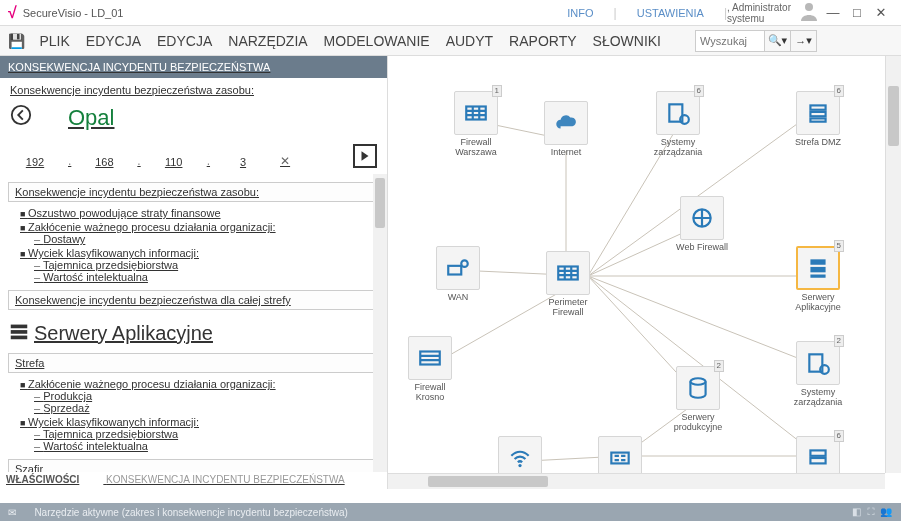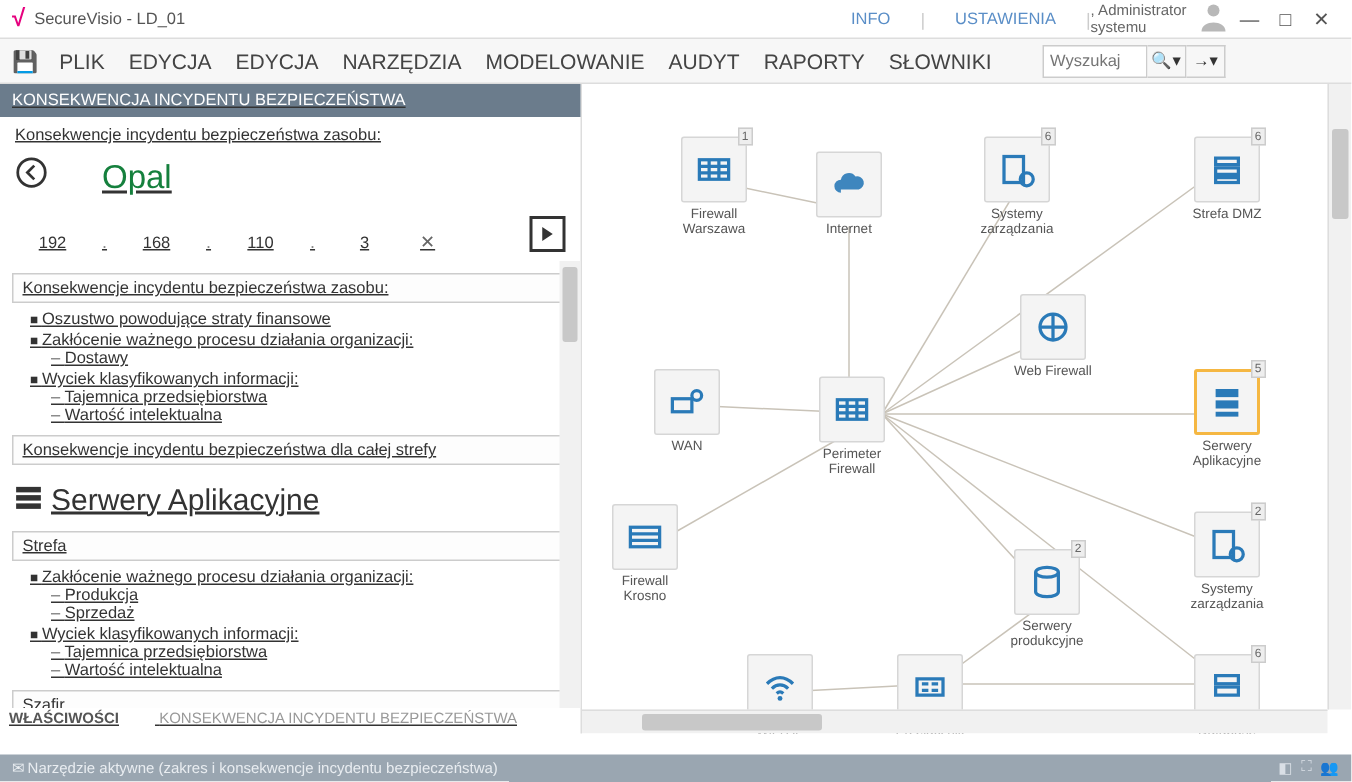--- a/index.html
+++ b/index.html
@@ -441,19 +441,19 @@
         <div class="thumb"></div>
       </div>
     <div class="hscroll">
         <div class="thumb"></div>
       </div>
   </div>
 </div>
 
 <div class="statusbar">
   <span>✉</span>
-  <span style="margin-left:2px">Narzędzie aktywne (zakres i konsekwencje incydentu bezpieczeństwa)</span>
+  <span style="margin-left:18px">Narzędzie aktywne (zakres i konsekwencje incydentu bezpieczeństwa)</span>
   <div class="sicons">
     <span>◧</span>
     <span>⛶</span>
     <span>👥</span>
   </div>
 </div>
 
 </body></html>

